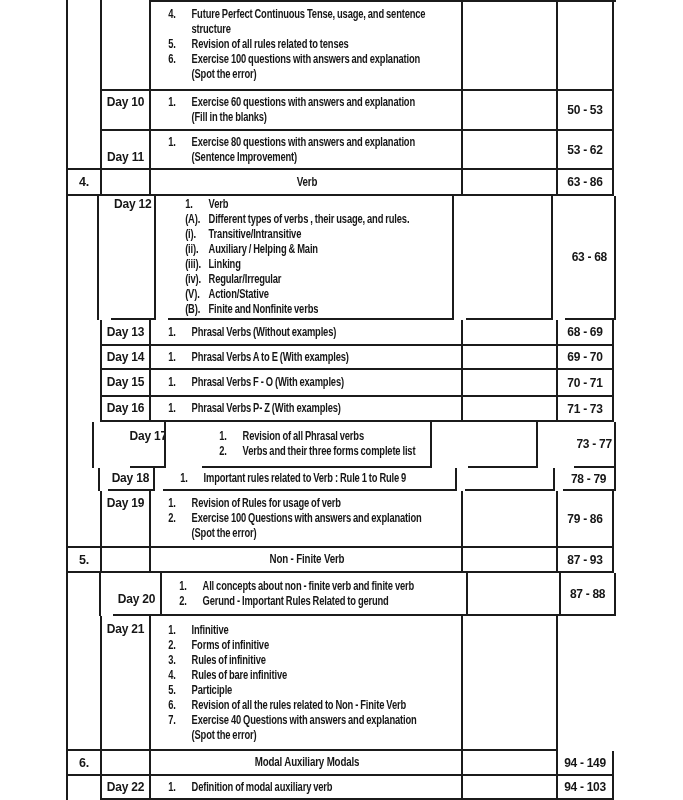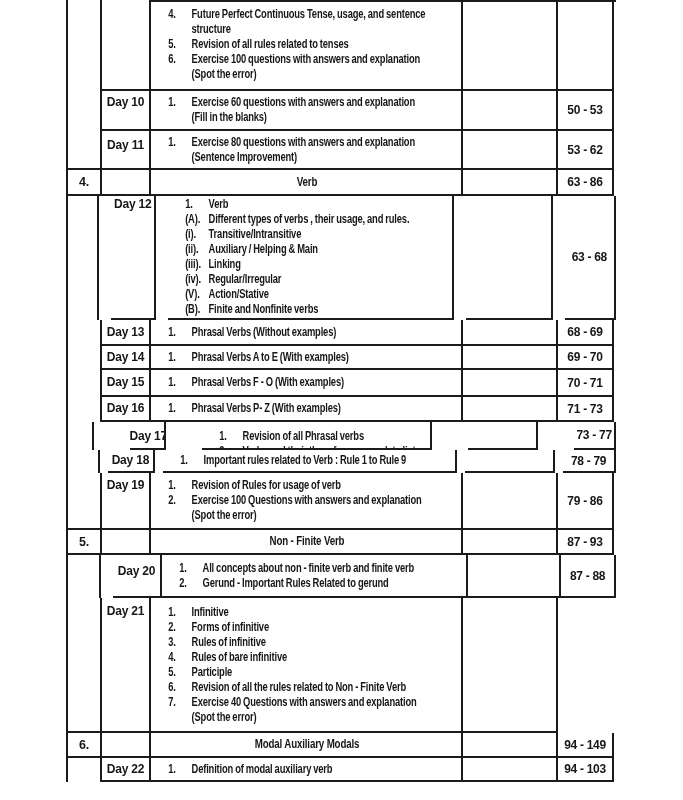--- a/index.html
+++ b/index.html
@@ -105,21 +105,21 @@
               </div>
             </div>
           </div>
           <div class="cell c-extra bb"></div>
           <div class="cell c-pages bb">
             <span>50 - 53</span>
           </div>
         </div>
         <div class="row" style="height: 39px;">
           <div class="cell c-num bb"></div>
-          <div class="cell c-day bb" style="padding-top: 7px;"><span>Day 11</span></div>
+          <div class="cell c-day bb" style="padding-top: 19px;"><span>Day 11</span></div>
           <div class="cell c-content bb" style="padding-top: 3.5px;">
             <div class="content-inner">
               <div class="item">
                 <span class="marker">1.</span>
                 <span class="itext">Exercise 80 questions with answers and explanation</span>
               </div>
               <div class="item">
                 <span class="marker"></span>
                 <span class="itext">(Sentence Improvement)</span>
               </div>
@@ -246,21 +246,21 @@
                 <span class="marker">1.</span>
                 <span class="itext">Phrasal Verbs P- Z (With examples)</span>
               </div>
             </div>
           </div>
           <div class="cell c-extra bb"></div>
           <div class="cell c-pages bb">
             <span>71 - 73</span>
           </div>
         </div>
-        <div class="row" style="height: 28px; gap: 36px;">
+        <div class="row" style="height: 46px; gap: 36px;">
           <div class="cell c-num"></div>
           <div class="cell c-day bb" style="padding-top: 7px;"><span>Day 17</span></div>
           <div class="cell c-content bb" style="padding-top: 7px;">
             <div class="content-inner">
               <div class="item">
                 <span class="marker">1.</span>
                 <span class="itext">Revision of all Phrasal verbs</span>
               </div>
               <div class="item">
                 <span class="marker">2.</span>
@@ -323,21 +323,21 @@
               <div class="section-title">Non - Finite Verb</div>
             </div>
           </div>
           <div class="cell c-extra bb"></div>
           <div class="cell c-pages bb">
             <span>87 - 93</span>
           </div>
         </div>
         <div class="row" style="height: 43px;">
           <div class="cell c-num"></div>
-          <div class="cell c-day bb" style="padding-top: 9px; margin-left: 12px;"><span>Day 20</span></div>
+          <div class="cell c-day bb" style="padding-top: 19px; margin-left: 12px;"><span>Day 20</span></div>
           <div class="cell c-content bb" style="padding-top: 5.5px;">
             <div class="content-inner">
               <div class="item">
                 <span class="marker">1.</span>
                 <span class="itext">All concepts about non - finite verb and finite verb</span>
               </div>
               <div class="item">
                 <span class="marker">2.</span>
                 <span class="itext">Gerund - Important Rules Related to gerund</span>
               </div>

